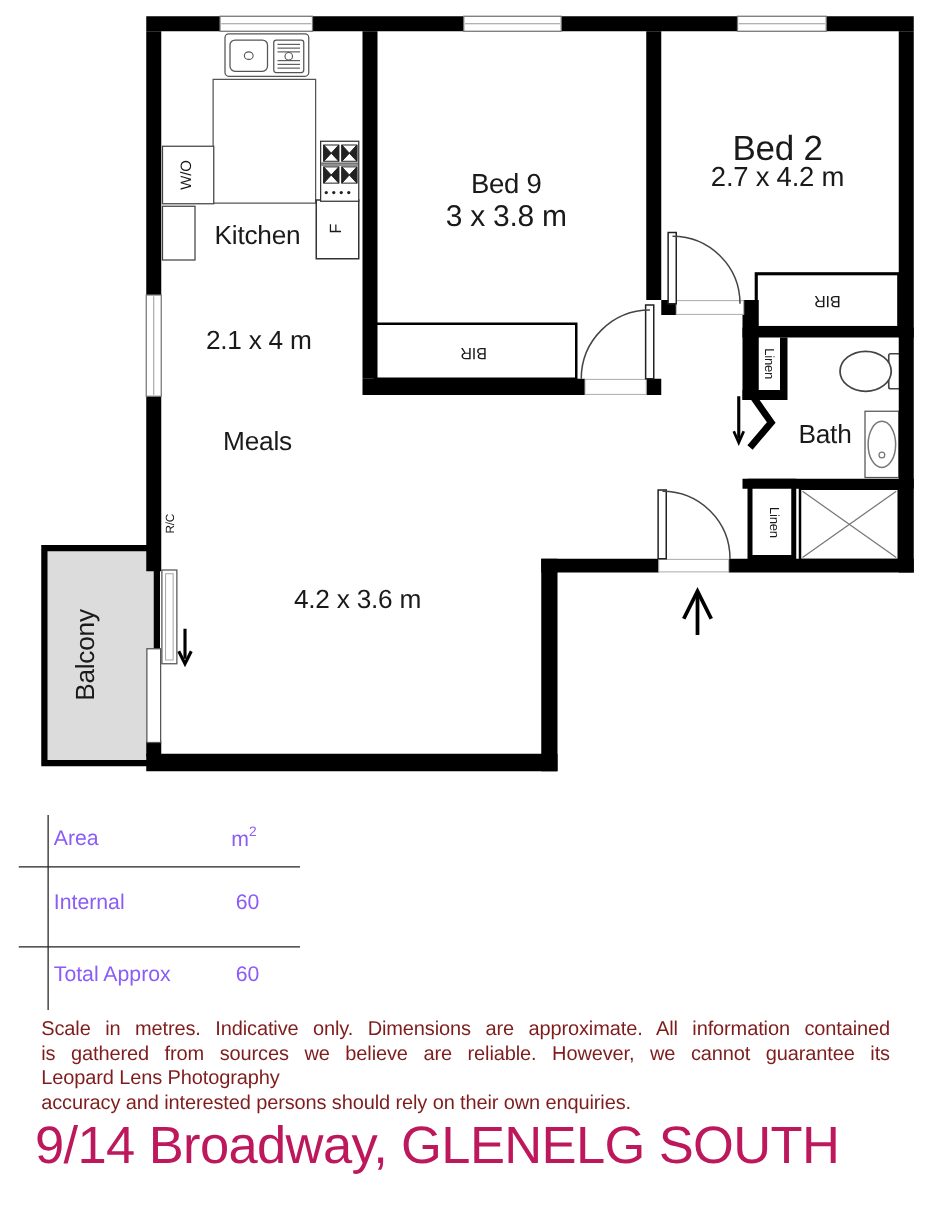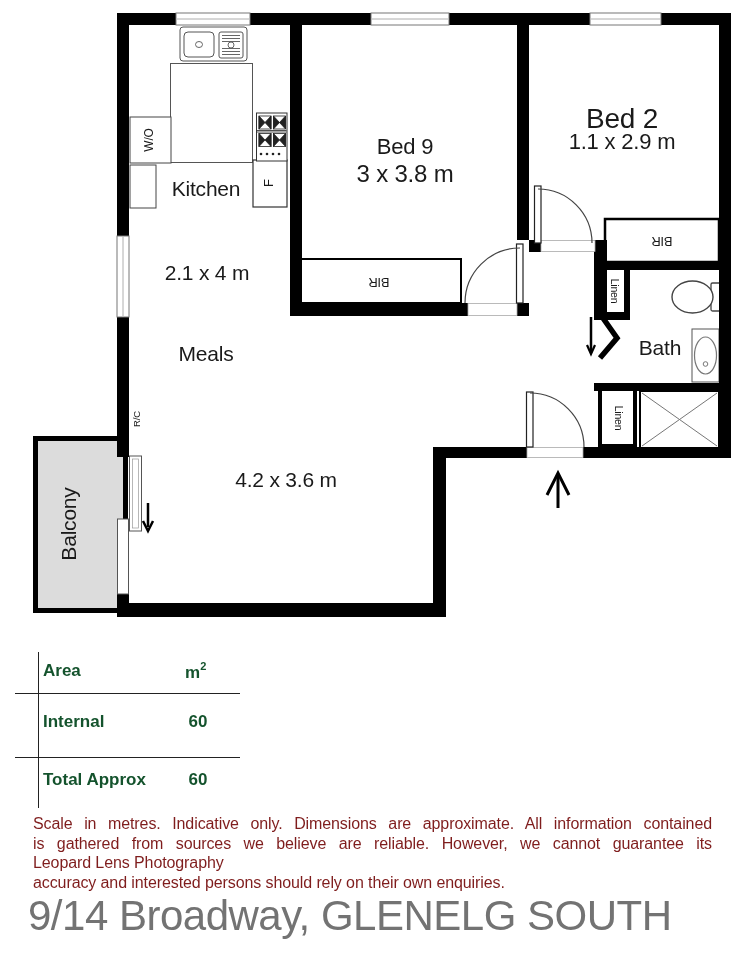--- a/index.html
+++ b/index.html
@@ -7,27 +7,27 @@
         font-family:"Liberation Sans",sans-serif;color:#1a1a1a;}
   .plan{position:absolute;left:0;top:0;width:750px;height:630px;}
   .plan svg{position:absolute;left:0;top:0;}
   .lbl{position:absolute;text-align:center;white-space:nowrap;color:#1a1a1a;
        font-size:21px;line-height:1.1;letter-spacing:-0.2px;}
   .lbl.small{font-size:13px;}
   .rot180{transform:rotate(180deg);}
   .rot90{transform:rotate(90deg);}
   .rotm90{transform:rotate(-90deg);}
   .tbl-line{position:absolute;background:#222;}
-  .tbl-txt{position:absolute;font-size:17px;color:#14532d;white-space:nowrap;font-weight:bold;}
+  .tbl-txt{position:absolute;font-size:17px;color:#8b5cf6;white-space:nowrap;}
   .tbl-txt sup{font-size:11px;position:relative;top:-1px;}
   .disc{position:absolute;left:33px;width:679px;font-size:16px;line-height:19.5px;
         color:#7f1d1d;letter-spacing:-0.1px;}
   .disc .just{text-align:justify;text-align-last:justify;}
   .title{position:absolute;left:28px;top:892px;width:700px;font-size:42px;
-         letter-spacing:-0.5px;color:#737373;white-space:nowrap;}
+         letter-spacing:-0.5px;color:#be185d;white-space:nowrap;}
 </style>
 </head>
 <body>
 
 <div class="page">
 
   <div class="plan">
     <svg width="750" height="630" viewBox="0 0 750 630">
 
       <g>
@@ -185,21 +185,21 @@
       </g>
     </svg>
 
     <div class="lbl" style="left:126px;top:177px;width:160px;">Kitchen</div>
     <div class="lbl" style="left:127px;top:261px;width:160px;">2.1 x 4 m</div>
     <div class="lbl" style="left:126px;top:342px;width:160px;">Meals</div>
     <div class="lbl" style="left:206px;top:468px;width:160px;">4.2 x 3.6 m</div>
     <div class="lbl" style="left:325px;top:135px;width:160px;font-size:22px;">Bed 9</div>
     <div class="lbl" style="left:325px;top:161px;width:160px;font-size:24px;">3 x 3.8 m</div>
     <div class="lbl" style="left:542px;top:104px;width:160px;font-size:28px;">Bed 2</div>
-    <div class="lbl" style="left:542px;top:130px;width:160px;font-size:22px;">1.1 x 2.9 m</div>
+    <div class="lbl" style="left:542px;top:130px;width:160px;font-size:22px;">2.7 x 4.2 m</div>
     <div class="lbl" style="left:580px;top:336px;width:160px;">Bath</div>
     <div class="lbl rotm90" style="left:0px;top:511px;width:140px;height:26px;">Balcony</div>
 
     <div class="lbl small rot180" style="left:349px;top:273px;width:60px;height:16px;">BIR</div>
     <div class="lbl small rot180" style="left:632px;top:232px;width:60px;height:16px;">BIR</div>
     <div class="lbl rot90" style="left:593px;top:284px;width:40px;height:14px;font-size:10.5px;">Linen</div>
     <div class="lbl rot90" style="left:597px;top:411px;width:40px;height:14px;font-size:10.5px;">Linen</div>
     <div class="lbl rotm90" style="left:130px;top:133px;width:40px;height:14px;font-size:12px;">W/O</div>
     <div class="lbl rotm90" style="left:260px;top:175px;width:20px;height:16px;font-size:13px;">F</div>
     <div class="lbl rotm90" style="left:123px;top:413px;width:30px;height:12px;font-size:9.5px;">R/C</div>

